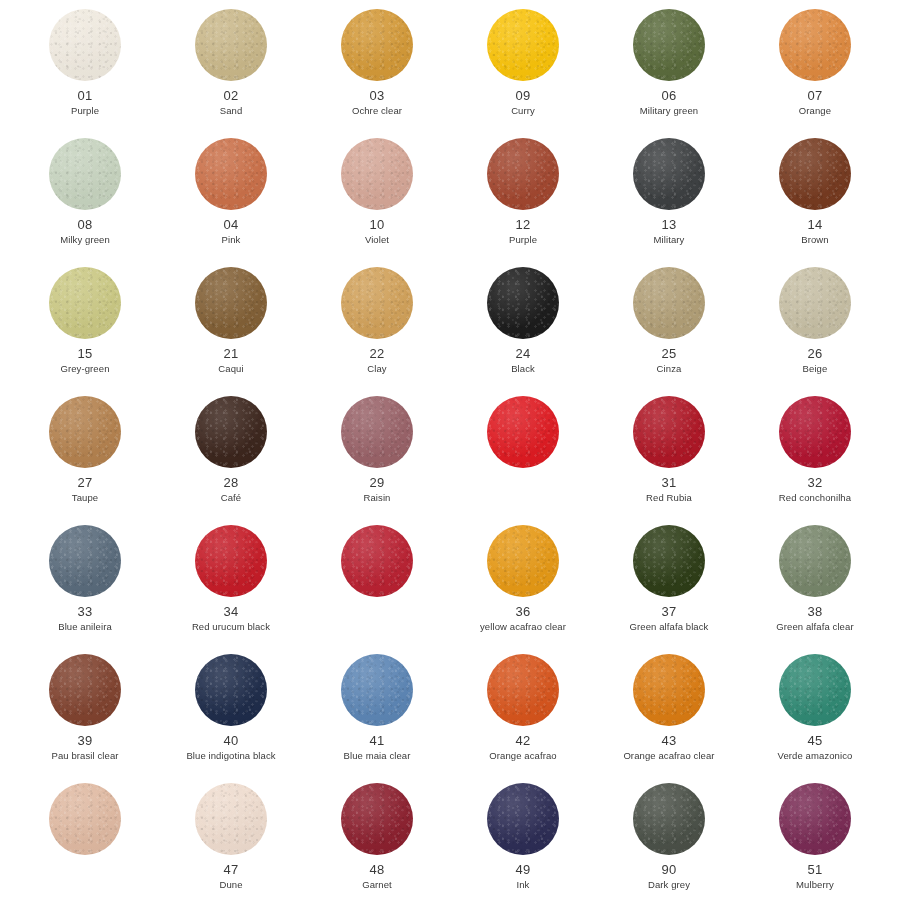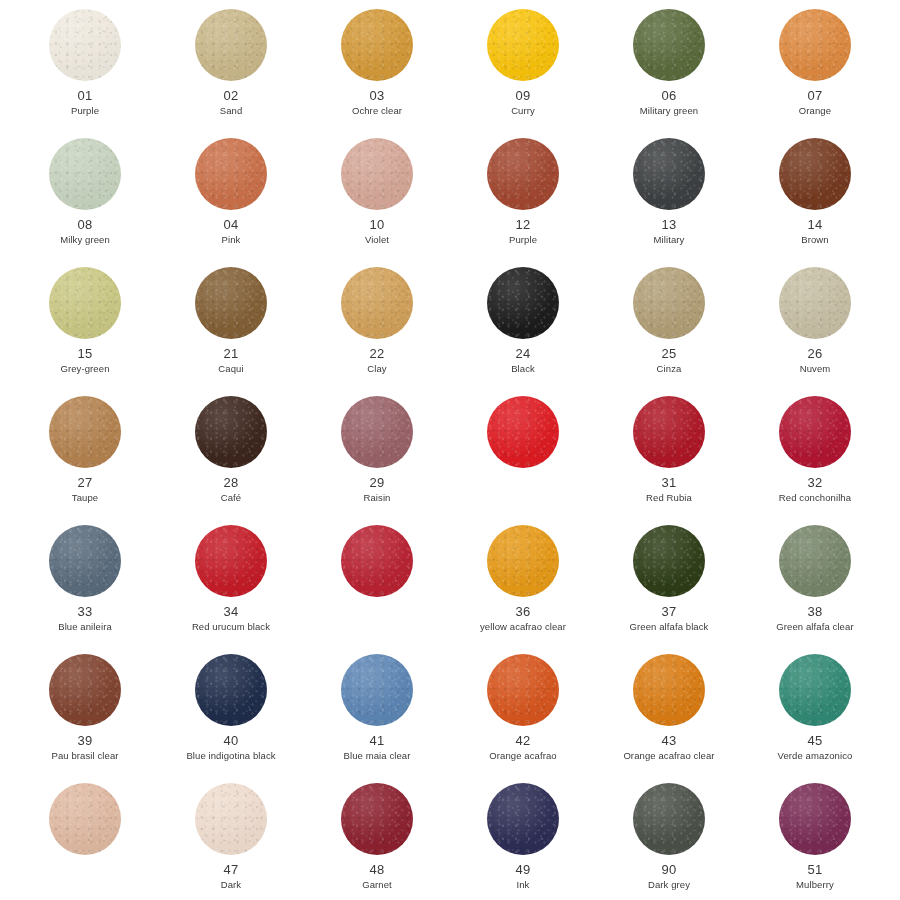--- a/index.html
+++ b/index.html
@@ -274,21 +274,21 @@
       </div>
     </div>
     <div class="swatch">
       <div class="disc-wrap">
         <div class="disc" style="background: rgb(200, 192, 165);"></div>
         <div class="grain"></div>
         <div class="sheen"></div>
       </div>
       <div class="caption">
         <span class="code">26</span>
-        <span class="name">Nuvem</span>
+        <span class="name">Beige</span>
       </div>
     </div>
     <div class="swatch">
       <div class="disc-wrap">
         <div class="disc" style="background: rgb(181, 130, 78);"></div>
         <div class="grain"></div>
         <div class="sheen"></div>
       </div>
       <div class="caption">
         <span class="code">27</span>
@@ -482,21 +482,21 @@
       </div>
     </div>
     <div class="swatch">
       <div class="disc-wrap">
         <div class="disc" style="background: rgb(241, 222, 208);"></div>
         <div class="grain"></div>
         <div class="sheen"></div>
       </div>
       <div class="caption">
         <span class="code">47</span>
-        <span class="name">Dark</span>
+        <span class="name">Dune</span>
       </div>
     </div>
     <div class="swatch">
       <div class="disc-wrap">
         <div class="disc" style="background: rgb(141, 31, 46);"></div>
         <div class="grain"></div>
         <div class="sheen"></div>
       </div>
       <div class="caption">
         <span class="code">48</span>

